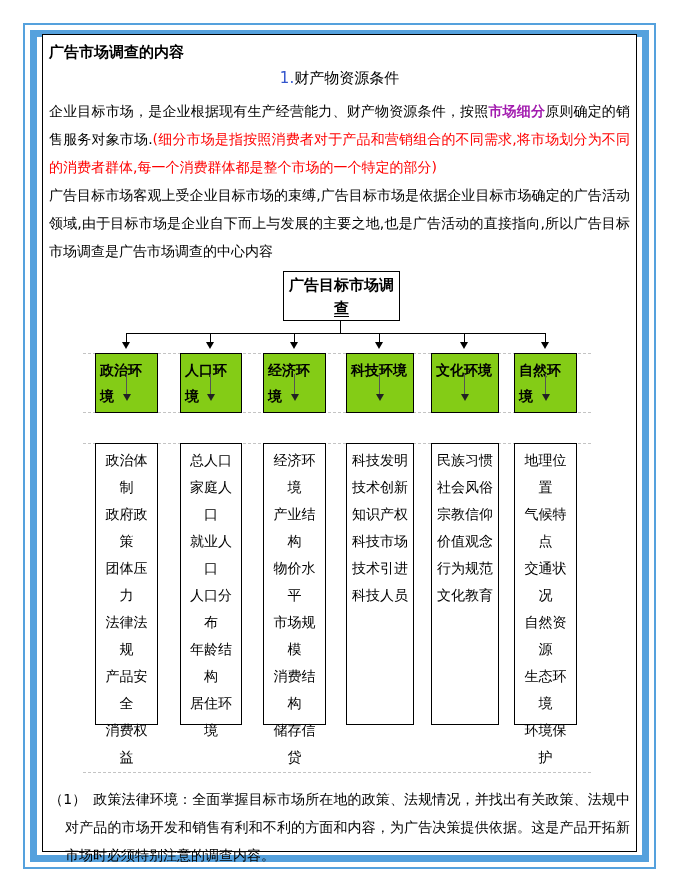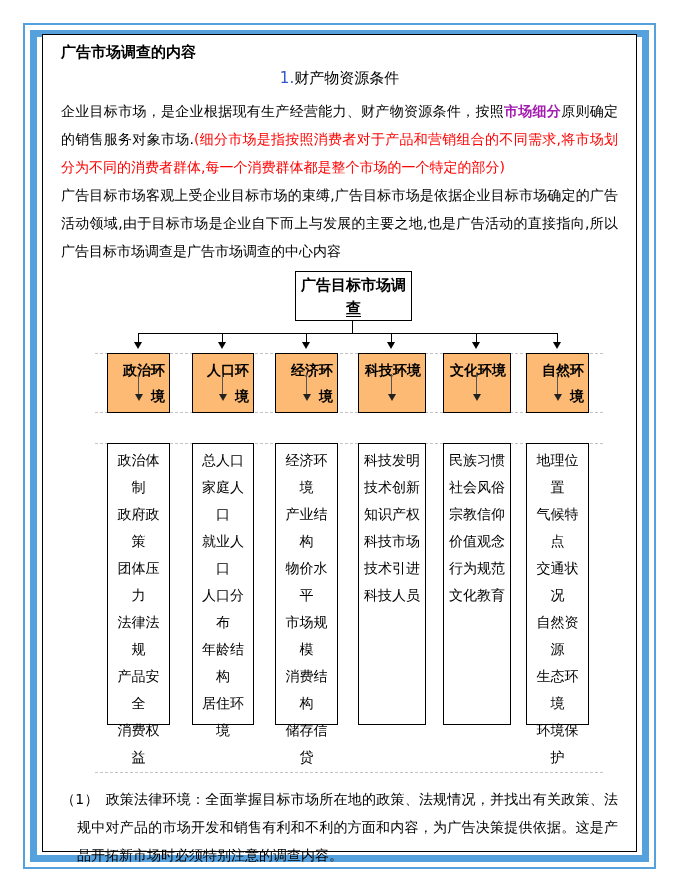--- a/index.html
+++ b/index.html
@@ -6,21 +6,21 @@
   .page{position:relative;width:677px;height:890px;background:#fff;overflow:hidden;
         font-family:"DejaVu Sans","Liberation Sans",sans-serif;color:#000;}
   
   .frame-thin{position:absolute;left:23px;top:23px;right:21px;bottom:21px;
               border:2px solid #55a1dd;}
   .frame-thick{position:absolute;left:30px;top:30px;right:28px;bottom:28px;
                border:7px solid #55a1dd;}
   
   .textbox{position:absolute;left:42px;top:34px;width:595px;height:818px;
            border:1px solid #000;box-sizing:border-box;background:#fff;
-           padding:4px 18px;}
+           padding:4px 6px;}
   .doc-title{margin:4px 0 0 0;font-size:15px;font-weight:bold;}
   .section-heading{margin-top:7px;text-align:center;font-size:15px;height:22px;}
   .num-blue{color:#3355cc;}
   .para{margin:6px 0 0 0;font-size:14px;line-height:28px;text-align:justify;}
   .para2{margin-top:0;}
   .red{color:#ff0000;}
   .red-bold{color:#a21caf;font-weight:bold;}
   
   .diagram{position:relative;height:506px;margin-top:6px;font-size:14px;}
   .dash{position:absolute;left:34px;width:508px;height:0;
@@ -32,22 +32,22 @@
            padding-top:2px;z-index:2;}
   .rootbox .l2{display:inline-block;text-decoration:underline;text-underline-offset:3px;}
   .rootstub{position:absolute;left:291px;top:50px;width:1px;height:12px;background:#000;}
   .hline{position:absolute;left:77px;top:62px;width:420px;height:1px;background:#000;}
   .stem{position:absolute;top:62px;width:1px;height:10px;background:#000;}
   .head{position:absolute;top:71px;width:0;height:0;
         border-left:4px solid transparent;border-right:4px solid transparent;
         border-top:7px solid #000;}
   .s1{left:77px}.s2{left:161px}.s3{left:245px}.s4{left:330px}.s5{left:415px}.s6{left:496px}
   .h1p{left:73px}.h2p{left:157px}.h3p{left:241px}.h4p{left:326px}.h5p{left:411px}.h6p{left:492px}
-  .cbox{position:absolute;top:82px;height:60px;border:1px solid #000;background:#fdba74;
-        box-sizing:border-box;text-align:right;font-weight:bold;line-height:26px;
+  .cbox{position:absolute;top:82px;height:60px;border:1px solid #000;background:#84cc16;
+        box-sizing:border-box;text-align:left;font-weight:bold;line-height:26px;
         padding:3px 4px 0 4px;z-index:1;}
   .cbox .aline{position:absolute;left:50%;margin-left:-1px;top:20px;width:1px;height:21px;
                background:#555;}
   .cbox .ahead{position:absolute;left:50%;margin-left:-4px;top:40px;width:0;height:0;
                border-left:4px solid transparent;border-right:4px solid transparent;
                border-top:7px solid #222;}
   .dbox{position:absolute;top:172px;height:282px;border:1px solid #000;background:#fff;
         box-sizing:border-box;text-align:center;line-height:27px;
         padding:3px 4px 0 4px;z-index:1;}
   .c1,.d1{left:46px;width:63px}

